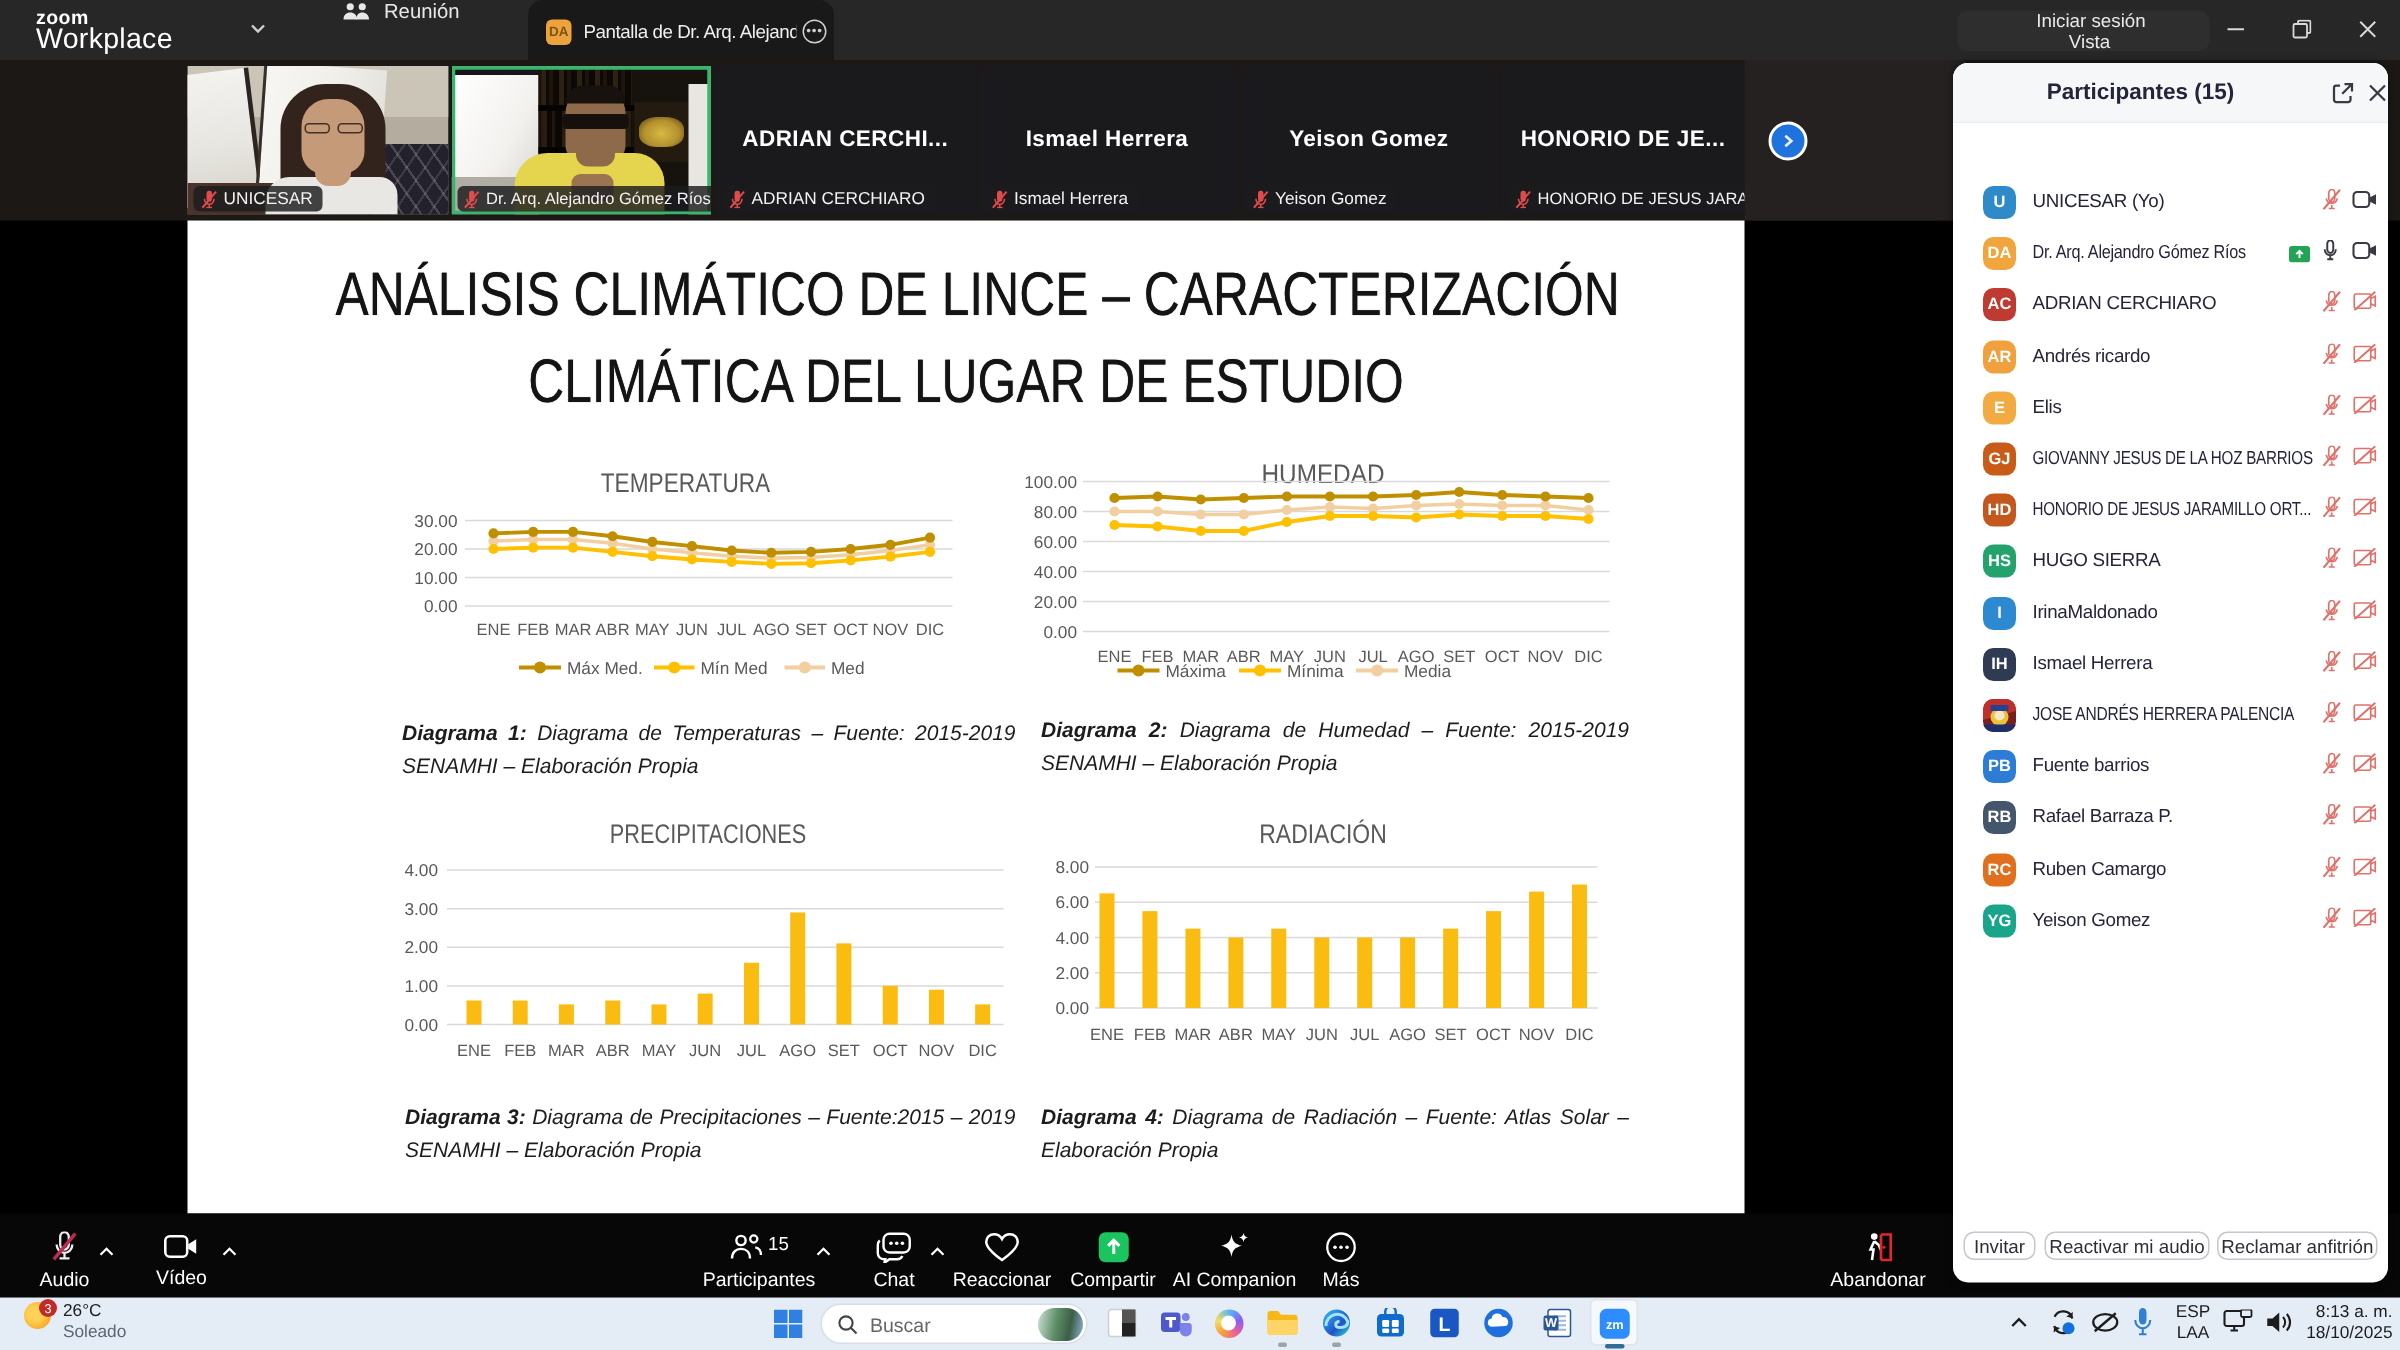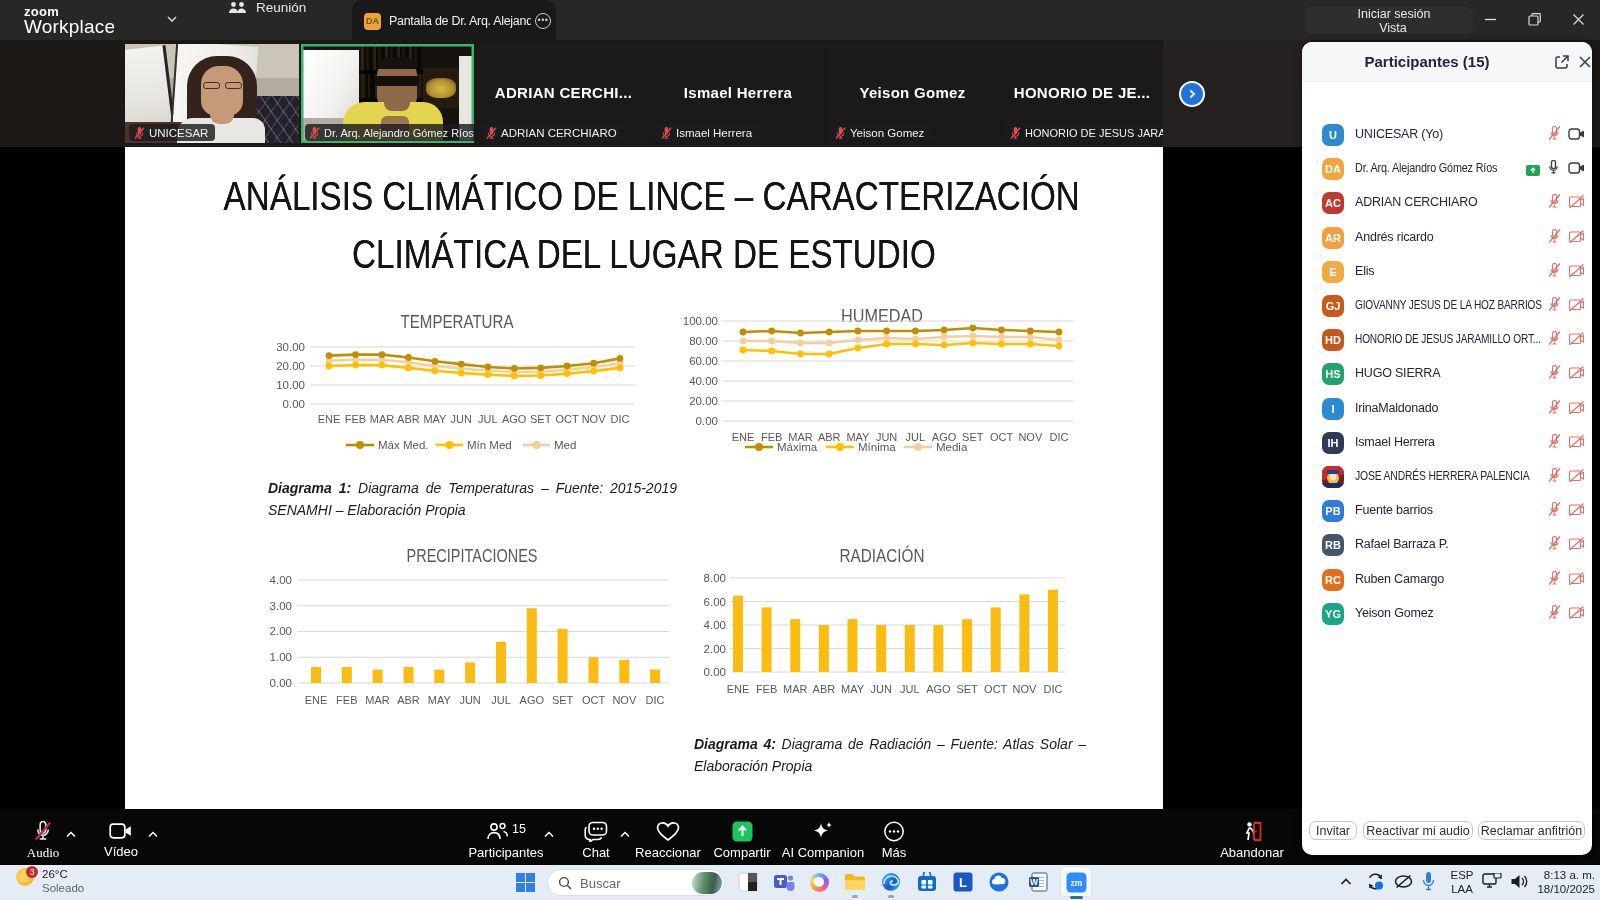--- a/index.html
+++ b/index.html
@@ -464,24 +464,26 @@
         <rect x="214.8" y="85" width="10" height="47"></rect>
         <rect x="243.4" y="85" width="10" height="47"></rect>
         <rect x="272.1" y="79.1" width="10" height="52.9"></rect>
         <rect x="300.7" y="67.4" width="10" height="64.6"></rect>
         <rect x="329.4" y="54.4" width="10" height="77.6"></rect>
         <rect x="358" y="49.7" width="10" height="82.3"></rect>
     </g>
   </svg>
 
   <div class="cap" style="left:143px;top:330px;width:409px;"><b>Diagrama 1:</b> Diagrama de Temperaturas – Fuente: 2015-2019 SENAMHI – Elaboración Propia</div>
+  <div class="cap" style="left:569px;top:328px;width:392px;"><b>Diagrama 2:</b> Diagrama de Humedad – Fuente: 2015-2019 SENAMHI – Elaboración Propia</div>
+  <div class="cap" style="left:145px;top:586px;width:407px;"><b>Diagrama 3:</b> Diagrama de Precipitaciones – Fuente:2015 – 2019 SENAMHI – Elaboración Propia</div>
   <div class="cap" style="left:569px;top:586px;width:392px;"><b>Diagrama 4:</b> Diagrama de Radiación – Fuente: Atlas Solar – Elaboración Propia</div>
 </div>
 <div id="toolbar">
-  <div class="titem" style="left:15px;width:56px;font-family:Liberation Serif, serif;">
+  <div class="titem" style="left:15px;width:56px;">
     <svg width="22" height="21" viewBox="0 0 22 22">
         <path d="M8 4 a3 3.6 0 0 1 6 0 v5 a3 3.6 0 0 1 -6 0 z" fill="none" stroke="#eee" stroke-width="1.6"></path>
         <path d="M5.5 9 a5.5 6 0 0 0 11 0 M11 15 v3.4 M7.5 18.8 h7" stroke="#eee" stroke-width="1.6" fill="none"></path>
         <path d="M3.5 19.5 L18.5 1.5" stroke="#c22a52" stroke-width="2.4"></path>
       </svg>
     <div class="lab">Audio</div>
   </div>
   <svg class="tchev" style="left:66px;" width="10" height="7" viewBox="0 0 10 7">
       <path d="M1 5.5 L5 1.5 L9 5.5" stroke="#fff" stroke-width="1.5" fill="none"></path>
     </svg>

